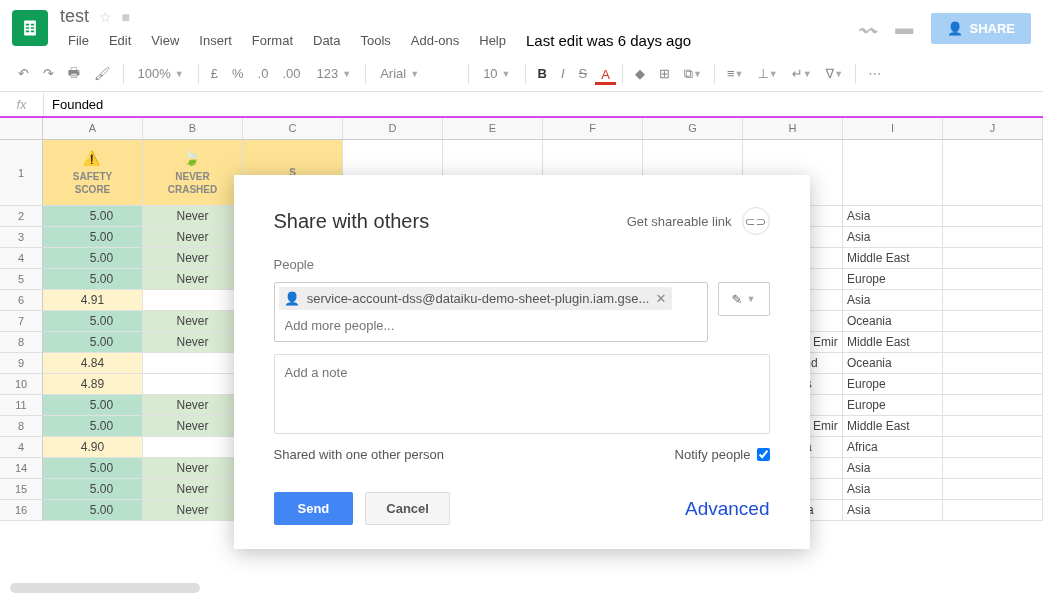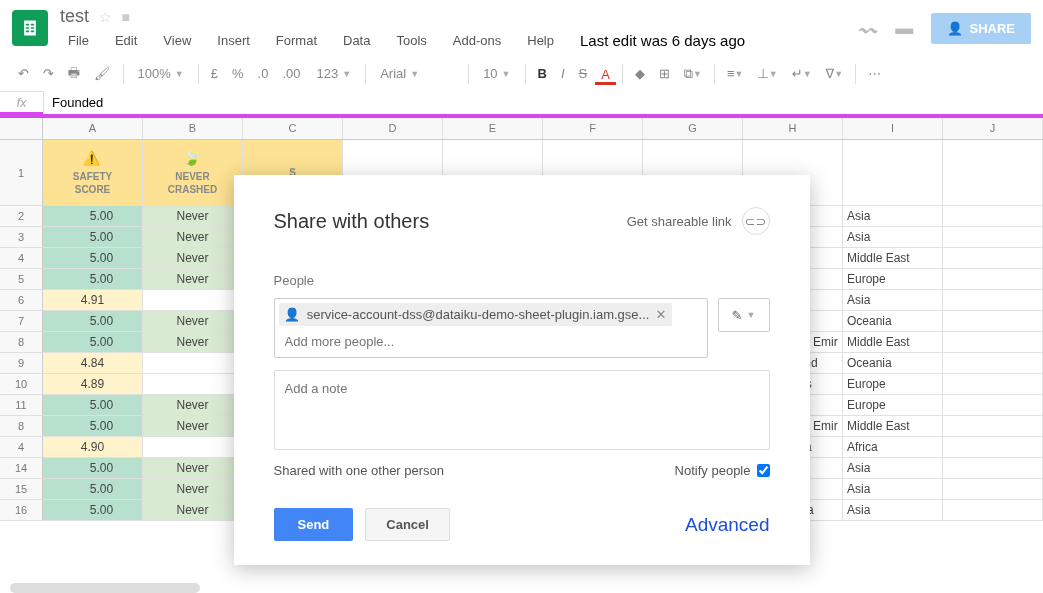--- a/index.html
+++ b/index.html
@@ -6,36 +6,36 @@
 body { font-family: Arial, sans-serif; font-size: 13px; color: #444; background: #fff; overflow: hidden; width: 1043px; height: 593px; position: relative; }
 
 
 .header { display: flex; align-items: center; padding: 8px 12px; height: 56px; }
 .logo { width: 36px; height: 36px; background: #0f9d58; border-radius: 4px; display: flex; align-items: center; justify-content: center; margin-right: 12px; }
 .logo svg { fill: #fff; }
 .doc-info { flex: 0 0 auto; display: flex; flex-direction: column; }
 .title-row { display: flex; align-items: center; gap: 10px; }
 .doc-title { font-size: 18px; color: #666; }
 .star-icon, .folder-icon { color: #ccc; font-size: 14px; }
-.menu-row { display: flex; gap: 10px; margin-top: 4px; align-items: center; }
+.menu-row { display: flex; gap: 4px; margin-top: 4px; align-items: center; }
 .menu-item { padding: 2px 8px; color: #555; font-size: 13px; cursor: pointer; }
 .last-edit { color: #000000; margin-left: 8px; font-size: 15px; }
 .header-right { margin-left: auto; display: flex; align-items: center; gap: 18px; }
 .header-icon { color: #bbb; font-size: 18px; }
 .share-btn { background: #a8d0f5; color: #fff; padding: 8px 16px; border-radius: 2px; font-weight: bold; font-size: 13px; display: flex; align-items: center; gap: 6px; }
 
 
 .toolbar { display: flex; align-items: center; padding: 4px 12px; border-bottom: 1px solid #e0e0e0; height: 36px; gap: 2px; }
 .tb-btn { padding: 4px 6px; color: #888; cursor: pointer; display: flex; align-items: center; font-size: 13px; }
 .tb-sep { width: 1px; height: 20px; background: #e0e0e0; margin: 0 4px; }
 .tb-select { padding: 2px 8px; color: #888; font-size: 13px; display: flex; align-items: center; gap: 4px; }
 .dropdown-arrow { font-size: 9px; color: #aaa; }
 
 
-.formula-bar { display: flex; align-items: center; border-bottom: 6px solid #d946ef; height: 26px; }
+.formula-bar { display: flex; align-items: center; border-bottom: 2px solid #d946ef; height: 26px; }
 .fx-label { width: 44px; text-align: center; color: #aaa; font-style: italic; font-size: 13px; border-right: 1px solid #e0e0e0; padding: 4px 0; }
 .fx-input { flex: 1; padding: 4px 8px; border: none; outline: none; font-size: 13px; }
 
 
 .sheet-container { position: relative; }
 .col-headers { display: flex; border-bottom: 1px solid #ccc; background: #f8f8f8; height: 22px; }
 .row-header-spacer { width: 44px; border-right: 1px solid #ccc; background: #f8f8f8; }
 .col-header { flex: 0 0 100px; text-align: center; font-size: 11px; color: #777; border-right: 1px solid #e0e0e0; padding: 4px 0; }
 .sheet-body { display: flex; }
 .row-headers { width: 44px; }
@@ -49,21 +49,21 @@
 .cell.header-cell { background: #fde293; color: #888; font-weight: bold; font-size: 10px; text-align: center; flex-direction: column; justify-content: center; line-height: 1.3; }
 .cell.bg-green { background: #b7e1cd; padding-left: 22px; }
 .cell.bg-lightgreen { background: #d9ead3; }
 .cell.bg-yellow { background: #fff3cc; }
 .cell.bg-white { background: #fff; }
 .emoji { font-size: 14px; margin-bottom: 2px; }
 
 
 .modal-overlay { position: absolute; inset: 0; display: flex; align-items: flex-start; justify-content: center; padding-top: 175px; }
 .modal { width: 576px; background: #fff; box-shadow: 0 4px 20px rgba(0,0,0,0.25); padding: 32px 40px 24px; }
-.modal-header { display: flex; justify-content: space-between; align-items: center; margin-bottom: 38px; text-align: right; }
+.modal-header { display: flex; justify-content: space-between; align-items: center; margin-bottom: 22px; text-align: right; }
 .modal-title { font-size: 20px; color: #333; font-weight: normal; }
 .link-section { display: flex; align-items: center; gap: 10px; color: #666; font-size: 13px; }
 .link-icon { width: 28px; height: 28px; border: 1px solid #ddd; border-radius: 50%; display: flex; align-items: center; justify-content: center; color: #888; font-size: 13px; }
 .people-label { color: #777; font-size: 13px; margin-bottom: 10px; }
 .people-input-row { display: flex; gap: 10px; align-items: flex-start; }
 .people-input-box { flex: 1; border: 1px solid #ccc; border-radius: 2px; padding: 2px; }
 .chip { display: inline-flex; align-items: center; background: #eee; border-radius: 2px; padding: 4px 6px; gap: 6px; font-size: 13px; color: #555; margin: 2px; }
 .chip-icon { color: #888; font-size: 13px; }
 .chip-close { color: #888; cursor: pointer; font-size: 13px; }
 .add-more-input { border: none; outline: none; padding: 6px 8px; width: 100%; font-size: 13px; }

